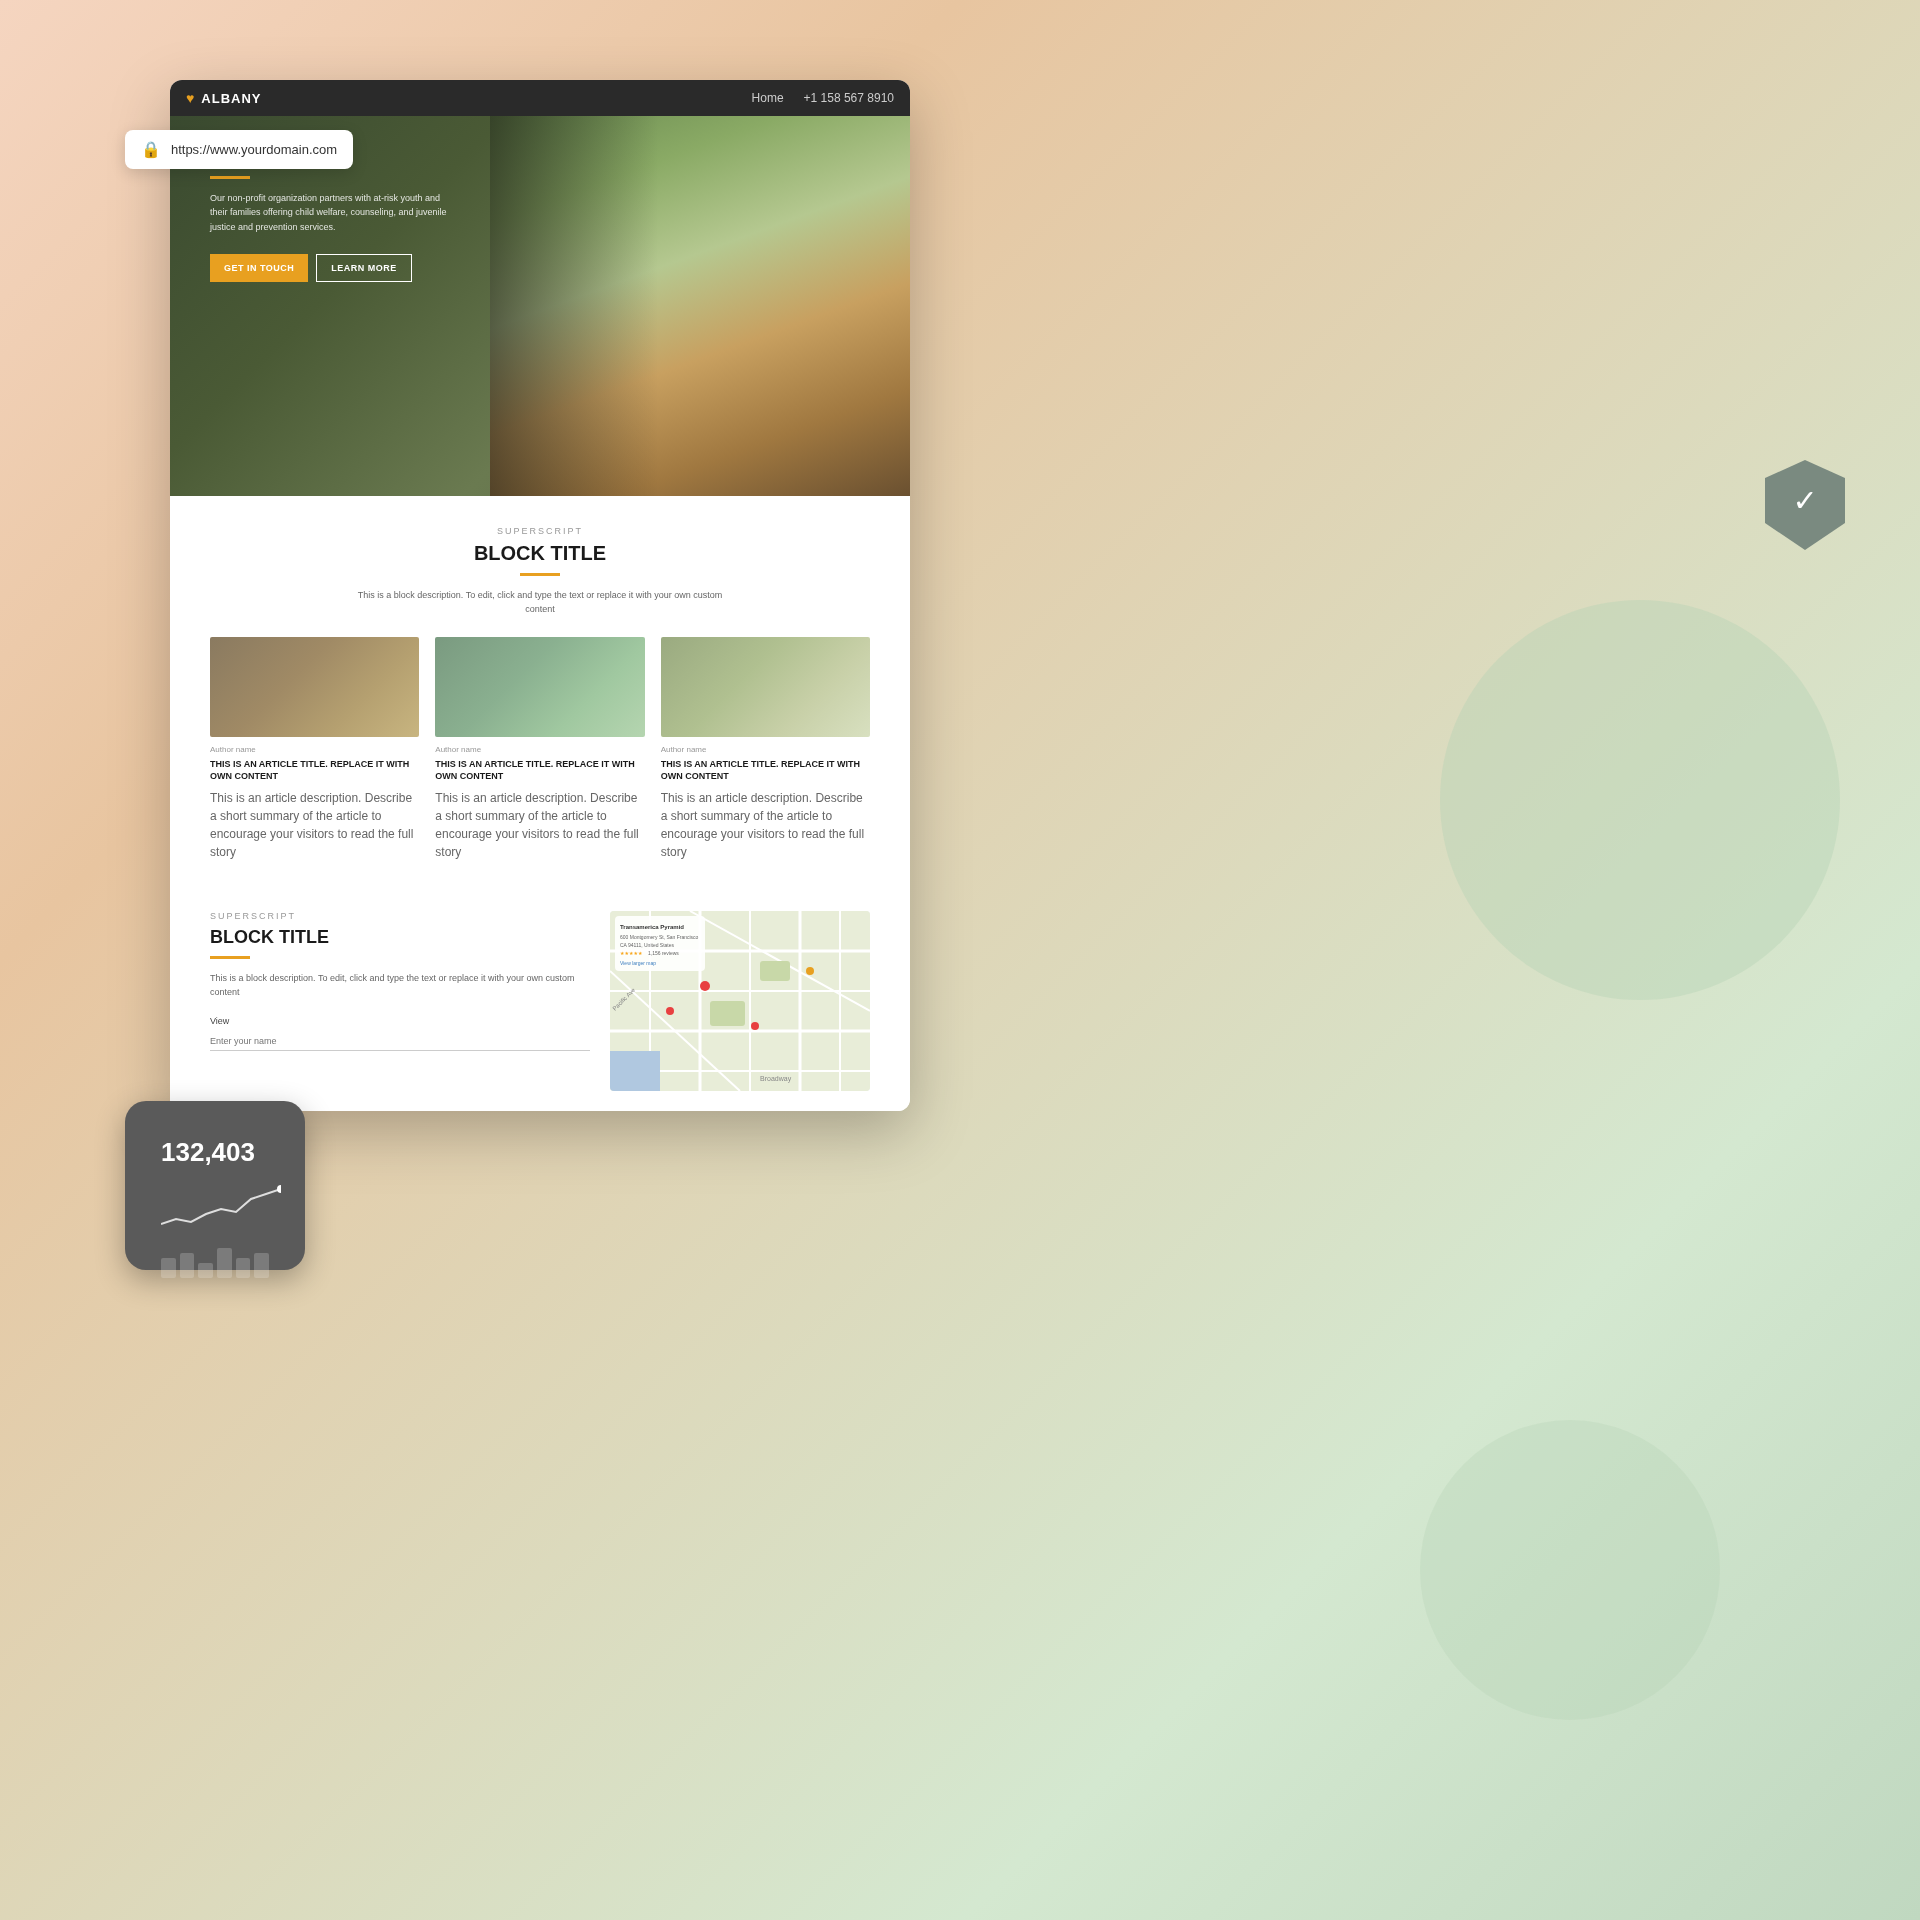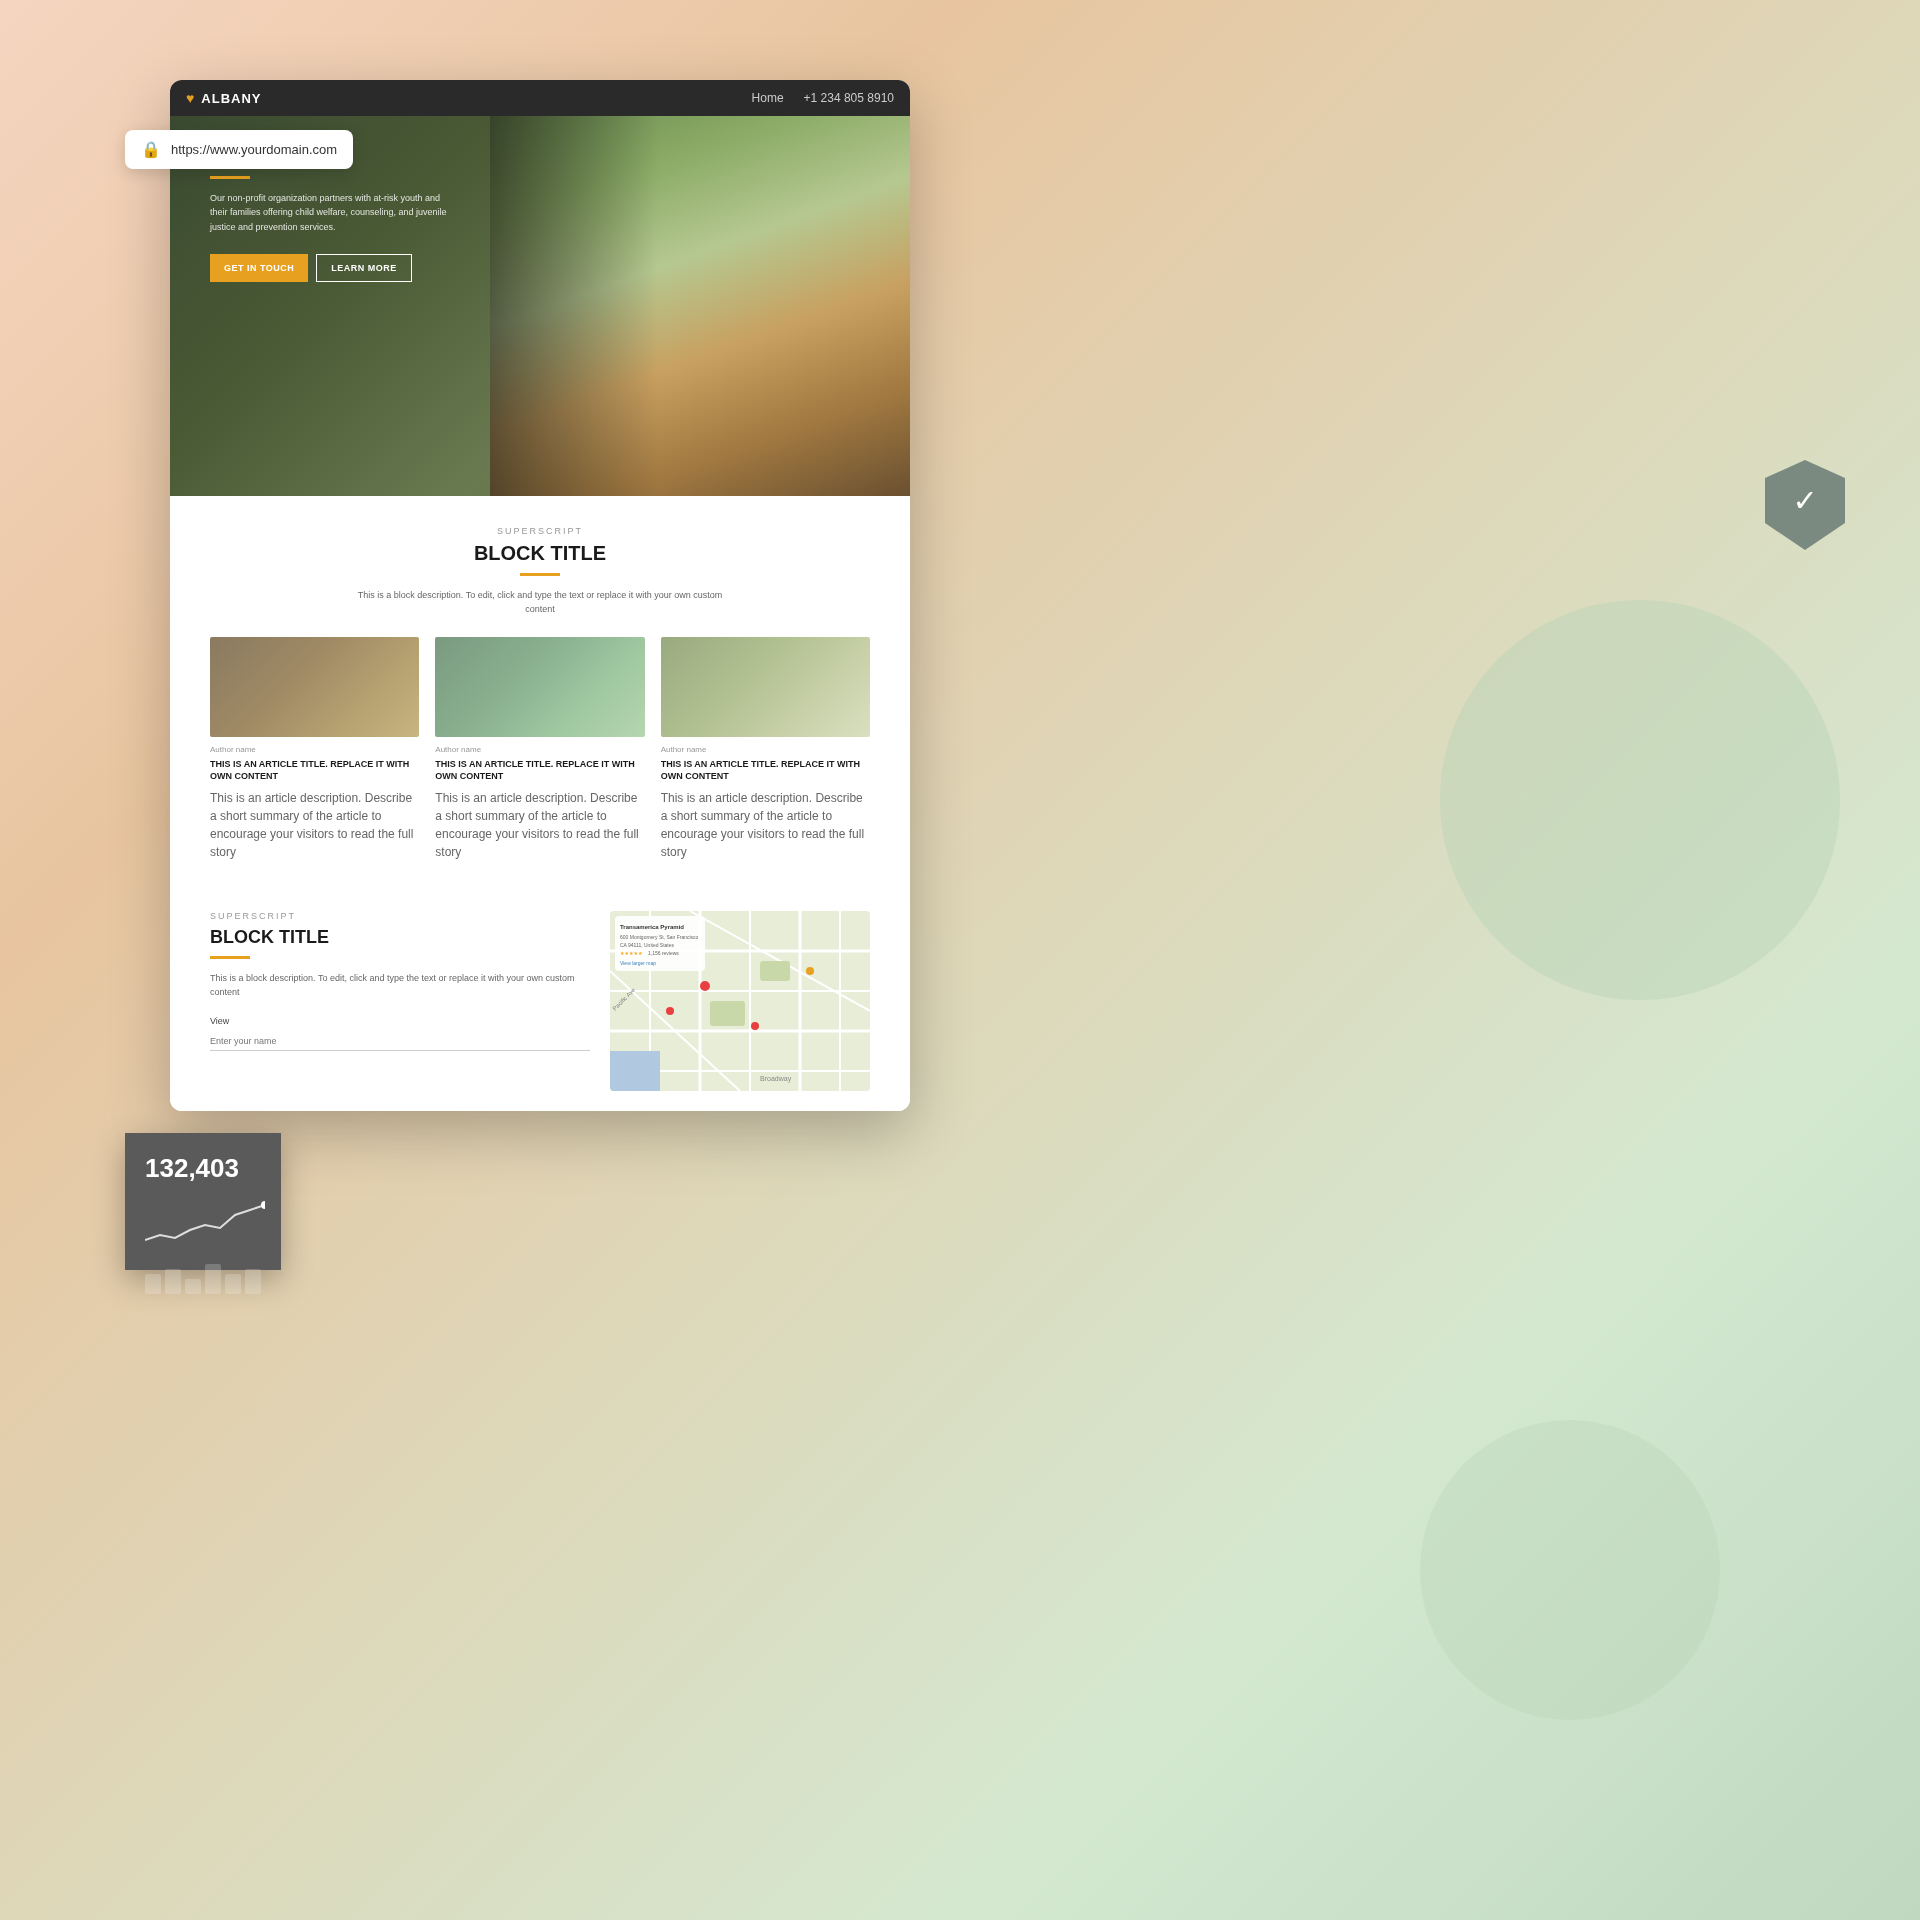--- a/index.html
+++ b/index.html
@@ -346,23 +346,23 @@
       overflow: hidden;
       position: relative;
     }
 
     
     .stats-widget {
       position: absolute;
       bottom: 650px;
       left: 125px;
       background: #5a5a5a;
-      border-radius: 0;
-      padding: 20px;
-      width: 156px;
+      border-radius: 21px;
+      padding: 36px;
+      width: 180px;
       box-shadow: 0 10px 30px rgba(0,0,0,0.3);
     }
 
     .stats-number {
       font-size: 26px;
       font-weight: bold;
       color: #fff;
       margin-bottom: 16px;
     }
 
@@ -430,21 +430,21 @@
 
 <div class="browser-window">
 
   <div class="browser-bar">
     <div class="browser-logo">
       <span class="heart-icon">♥</span>
       <span>ALBANY</span>
     </div>
     <div class="browser-nav">
       <span>Home</span>
-      <span>+1 234 805 8910</span>
+      <span>+1 158 567 8910</span>
     </div>
   </div>
 
   <div class="hero-section">
     <div class="hero-bg"></div>
     <div class="hero-photo"></div>
     <div class="hero-content">
       <div class="hero-underline"></div>
       <p class="hero-desc">Our non-profit organization partners with at-risk youth and their families offering child welfare, counseling, and juvenile justice and prevention services.</p>
       <div class="hero-buttons">

